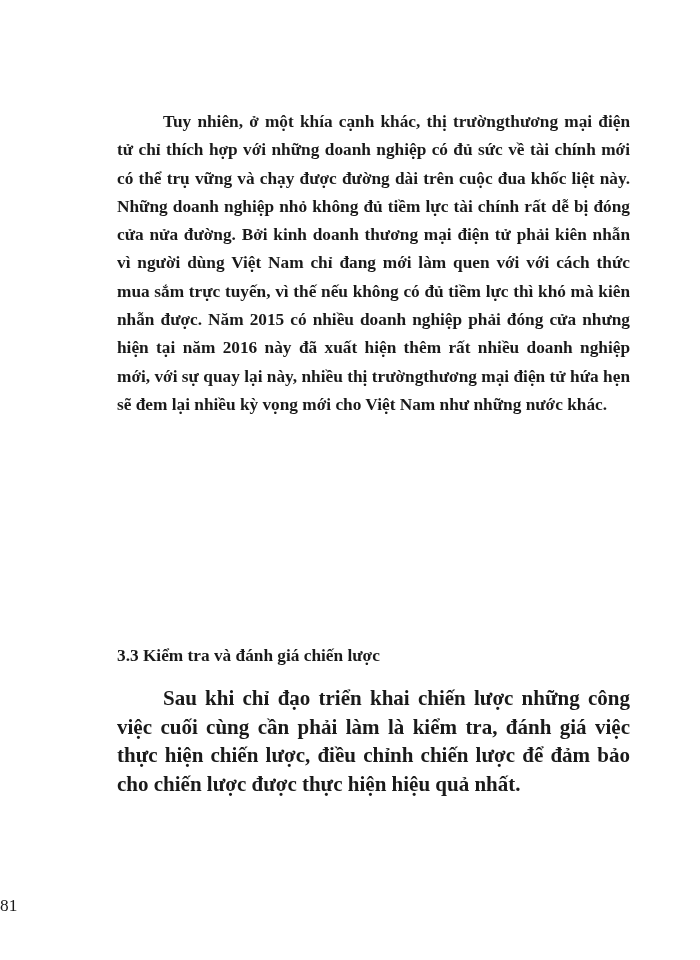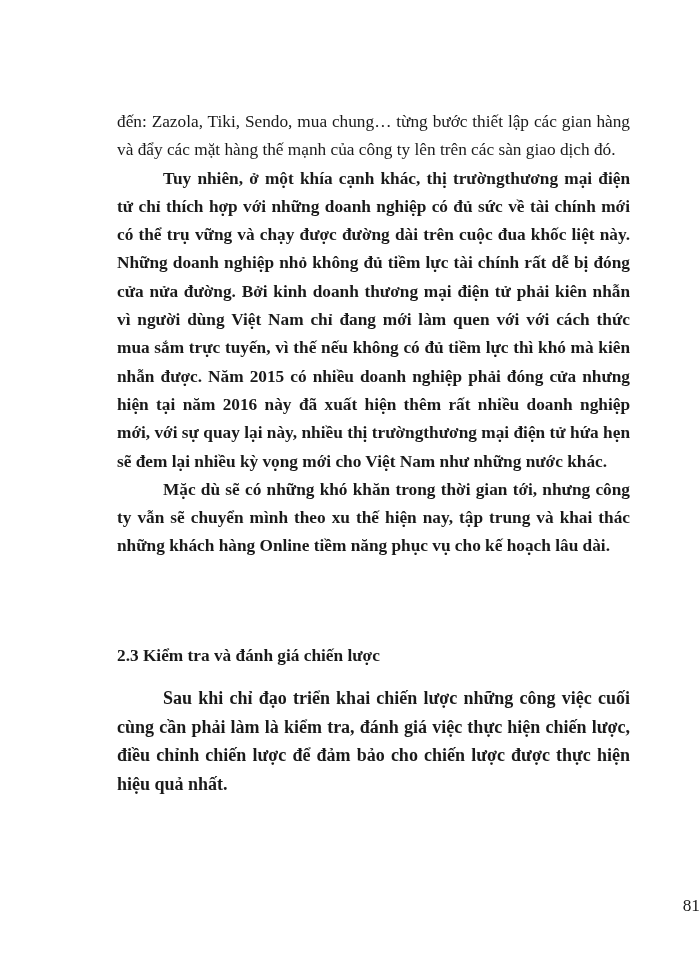--- a/index.html
+++ b/index.html
@@ -12,37 +12,35 @@
   .para { margin: 0; text-align: justify; }
   .indent { text-indent: 46px; font-weight: bold; }
   .heading {
     position: absolute; left: 117px; top: 646px;
     font-family: "Liberation Serif", "DejaVu Serif", serif;
     font-weight: bold; font-size: 17.3px; color: #1a1a1a; margin: 0;
   }
   .page2 {
     position: absolute; left: 117px; top: 684px; width: 513px;
     font-family: "Liberation Serif", "DejaVu Serif", serif;
-    font-size: 18px; color: #1a1a1a; line-height: 28.5px;
+    font-size: 21px; color: #1a1a1a; line-height: 28.5px;
   }
   .gap { margin-top: 12px; }
   .page-number {
-    position: absolute; left: 0; width: 700px; top: 896px; text-align: right;
+    position: absolute; left: 0; width: 700px; top: 896px; text-align: left;
     font-family: "Liberation Serif", "DejaVu Serif", serif;
     font-size: 17.3px; color: #1a1a1a;
   }
 </style>
 </head>
 <body>
 
 <div class="page">
-  <p class="para">đến: Zazola, Tiki, Sendo, mua chung… từng bước thiết lập các gian hàng và đẩy các mặt hàng thế mạnh của công ty lên trên các sàn giao dịch đó.</p>
   <p class="para indent">Tuy nhiên, ở một khía cạnh khác, thị trườngthương mại điện tử chỉ thích hợp với những doanh nghiệp có đủ sức về tài chính mới có thể trụ vững và chạy được đường dài trên cuộc đua khốc liệt này. Những doanh nghiệp nhỏ không đủ tiềm lực tài chính rất dễ bị đóng cửa nửa đường. Bởi kinh doanh thương mại điện tử phải kiên nhẫn vì người dùng Việt Nam chỉ đang mới làm quen với với cách thức mua sắm trực tuyến, vì thế nếu không có đủ tiềm lực thì khó mà kiên nhẫn được. Năm 2015 có nhiều doanh nghiệp phải đóng cửa nhưng hiện tại năm 2016 này đã xuất hiện thêm rất nhiều doanh nghiệp mới, với sự quay lại này, nhiều thị trườngthương mại điện tử hứa hẹn sẽ đem lại nhiều kỳ vọng mới cho Việt Nam như những nước khác.</p>
-  <p class="para indent">Mặc dù sẽ có những khó khăn trong thời gian tới, nhưng công ty vẫn sẽ chuyển mình theo xu thế hiện nay, tập trung và khai thác những khách hàng Online tiềm năng phục vụ cho kế hoạch lâu dài.</p>
 </div>
 
-<h3 class="heading">2.3 Kiểm tra và đánh giá chiến lược</h3>
+<h3 class="heading">3.3 Kiểm tra và đánh giá chiến lược</h3>
 
 <div class="page2">
   <p class="para indent">Sau khi chỉ đạo triển khai chiến lược những công việc cuối cùng cần phải làm là kiểm tra, đánh giá việc thực hiện chiến lược, điều chỉnh chiến lược để đảm bảo cho chiến lược được thực hiện hiệu quả nhất.</p>
 </div>
 
 <div class="page-number">81</div>
 
 </body></html>

